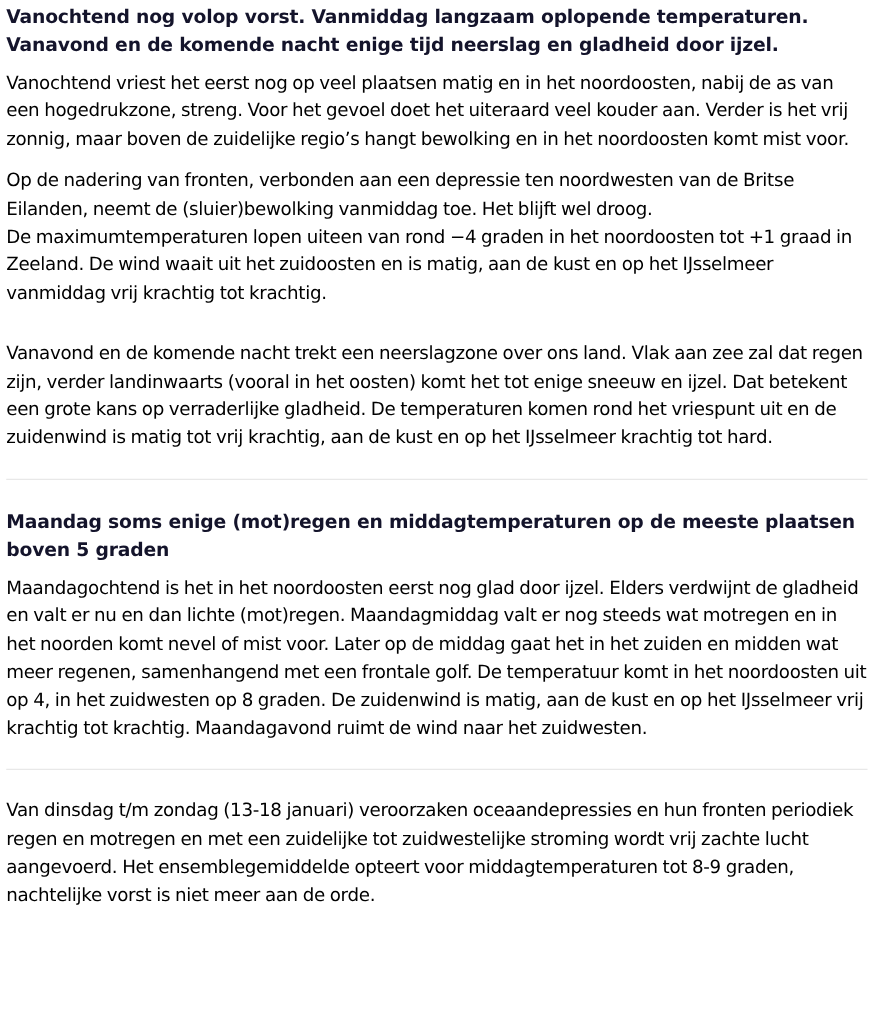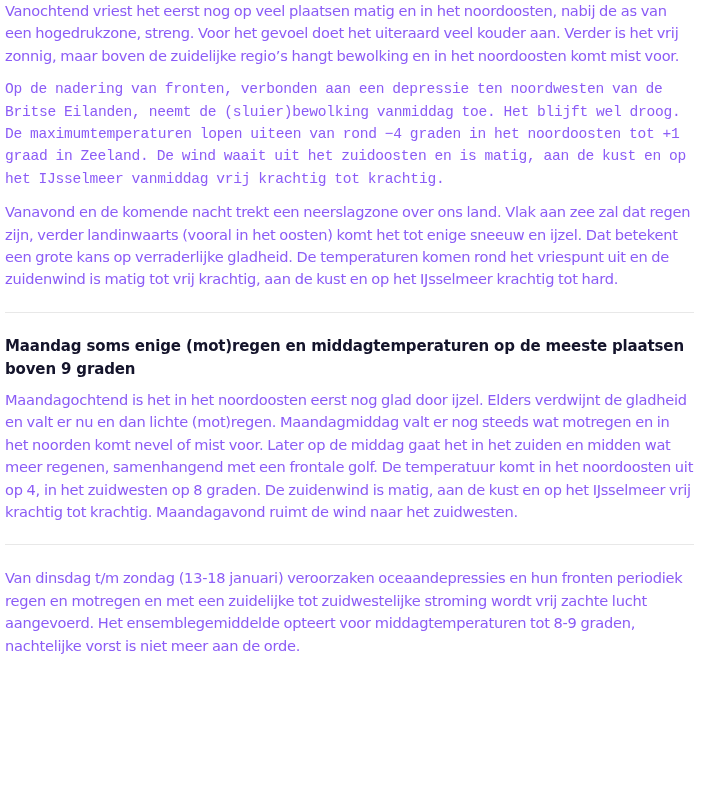--- a/index.html
+++ b/index.html
@@ -24,50 +24,51 @@
       font-size: 15px;
       line-height: 23px;
       color: #14142b;
       margin: 0 0 8px 0;
       letter-spacing: -0.15px;
     }
     .para {
       font-size: 14.6px;
       line-height: 22.4px;
       margin: 0 0 11px 0;
-      color: #8b5cf6;
+      color: #000000;
       letter-spacing: -0.25px;
       word-spacing: -0.5px;
     }
     .divider {
       border: 0;
       border-top: 1px solid #e8e8e8;
       margin: 21px 0 22px 0;
       width: 689px;
     }
     .section:first-child .section-title { margin-top: 2px; }
   </style>
 </head>
 <body>
 
 <div class="article">
 
   <div class="section">
+    <div class="section-title">Vanochtend nog volop vorst. Vanmiddag langzaam oplopende temperaturen. Vanavond en de komende nacht enige tijd neerslag en gladheid door ijzel.</div>
     <p class="para">Vanochtend vriest het eerst nog op veel plaatsen matig en in het noordoosten, nabij de as van een hogedrukzone, streng. Voor het gevoel doet het uiteraard veel kouder aan. Verder is het vrij zonnig, maar boven de zuidelijke regio’s hangt bewolking en in het noordoosten komt mist voor.</p>
-    <p class="para" style="margin-bottom:11px;font-family:Liberation Mono, monospace;">
+    <p class="para" style="margin-bottom:26px;">
       <span>Op de nadering van fronten, verbonden aan een depressie ten noordwesten van de Britse Eilanden, neemt de (sluier)bewolking vanmiddag toe. Het blijft wel droog.</span><br>
       <span>De maximumtemperaturen lopen uiteen van rond −4 graden in het noordoosten tot +1 graad in Zeeland. De wind waait uit het zuidoosten en is matig, aan de kust en op het IJsselmeer vanmiddag vrij krachtig tot krachtig.</span>
     </p>
     <p class="para">Vanavond en de komende nacht trekt een neerslagzone over ons land. Vlak aan zee zal dat regen zijn, verder landinwaarts (vooral in het oosten) komt het tot enige sneeuw en ijzel. Dat betekent een grote kans op verraderlijke gladheid. De temperaturen komen rond het vriespunt uit en de zuidenwind is matig tot vrij krachtig, aan de kust en op het IJsselmeer krachtig tot hard.</p>
   </div>
 
   <hr class="divider">
 
   <div class="section">
-    <div class="section-title">Maandag soms enige (mot)regen en middagtemperaturen op de meeste plaatsen boven 9 graden</div>
+    <div class="section-title">Maandag soms enige (mot)regen en middagtemperaturen op de meeste plaatsen boven 5 graden</div>
     <p class="para">Maandagochtend is het in het noordoosten eerst nog glad door ijzel. Elders verdwijnt de gladheid en valt er nu en dan lichte (mot)regen. Maandagmiddag valt er nog steeds wat motregen en in het noorden komt nevel of mist voor. Later op de middag gaat het in het zuiden en midden wat meer regenen, samenhangend met een frontale golf. De temperatuur komt in het noordoosten uit op 4, in het zuidwesten op 8 graden. De zuidenwind is matig, aan de kust en op het IJsselmeer vrij krachtig tot krachtig. Maandagavond ruimt de wind naar het zuidwesten.</p>
   </div>
 
   <hr class="divider">
 
   <div class="section">
     <p class="para">Van dinsdag t/m zondag (13-18 januari) veroorzaken oceaandepressies en hun fronten periodiek regen en motregen en met een zuidelijke tot zuidwestelijke stroming wordt vrij zachte lucht aangevoerd. Het ensemblegemiddelde opteert voor middagtemperaturen tot 8-9 graden, nachtelijke vorst is niet meer aan de orde.</p>
   </div>
 
 </div>

